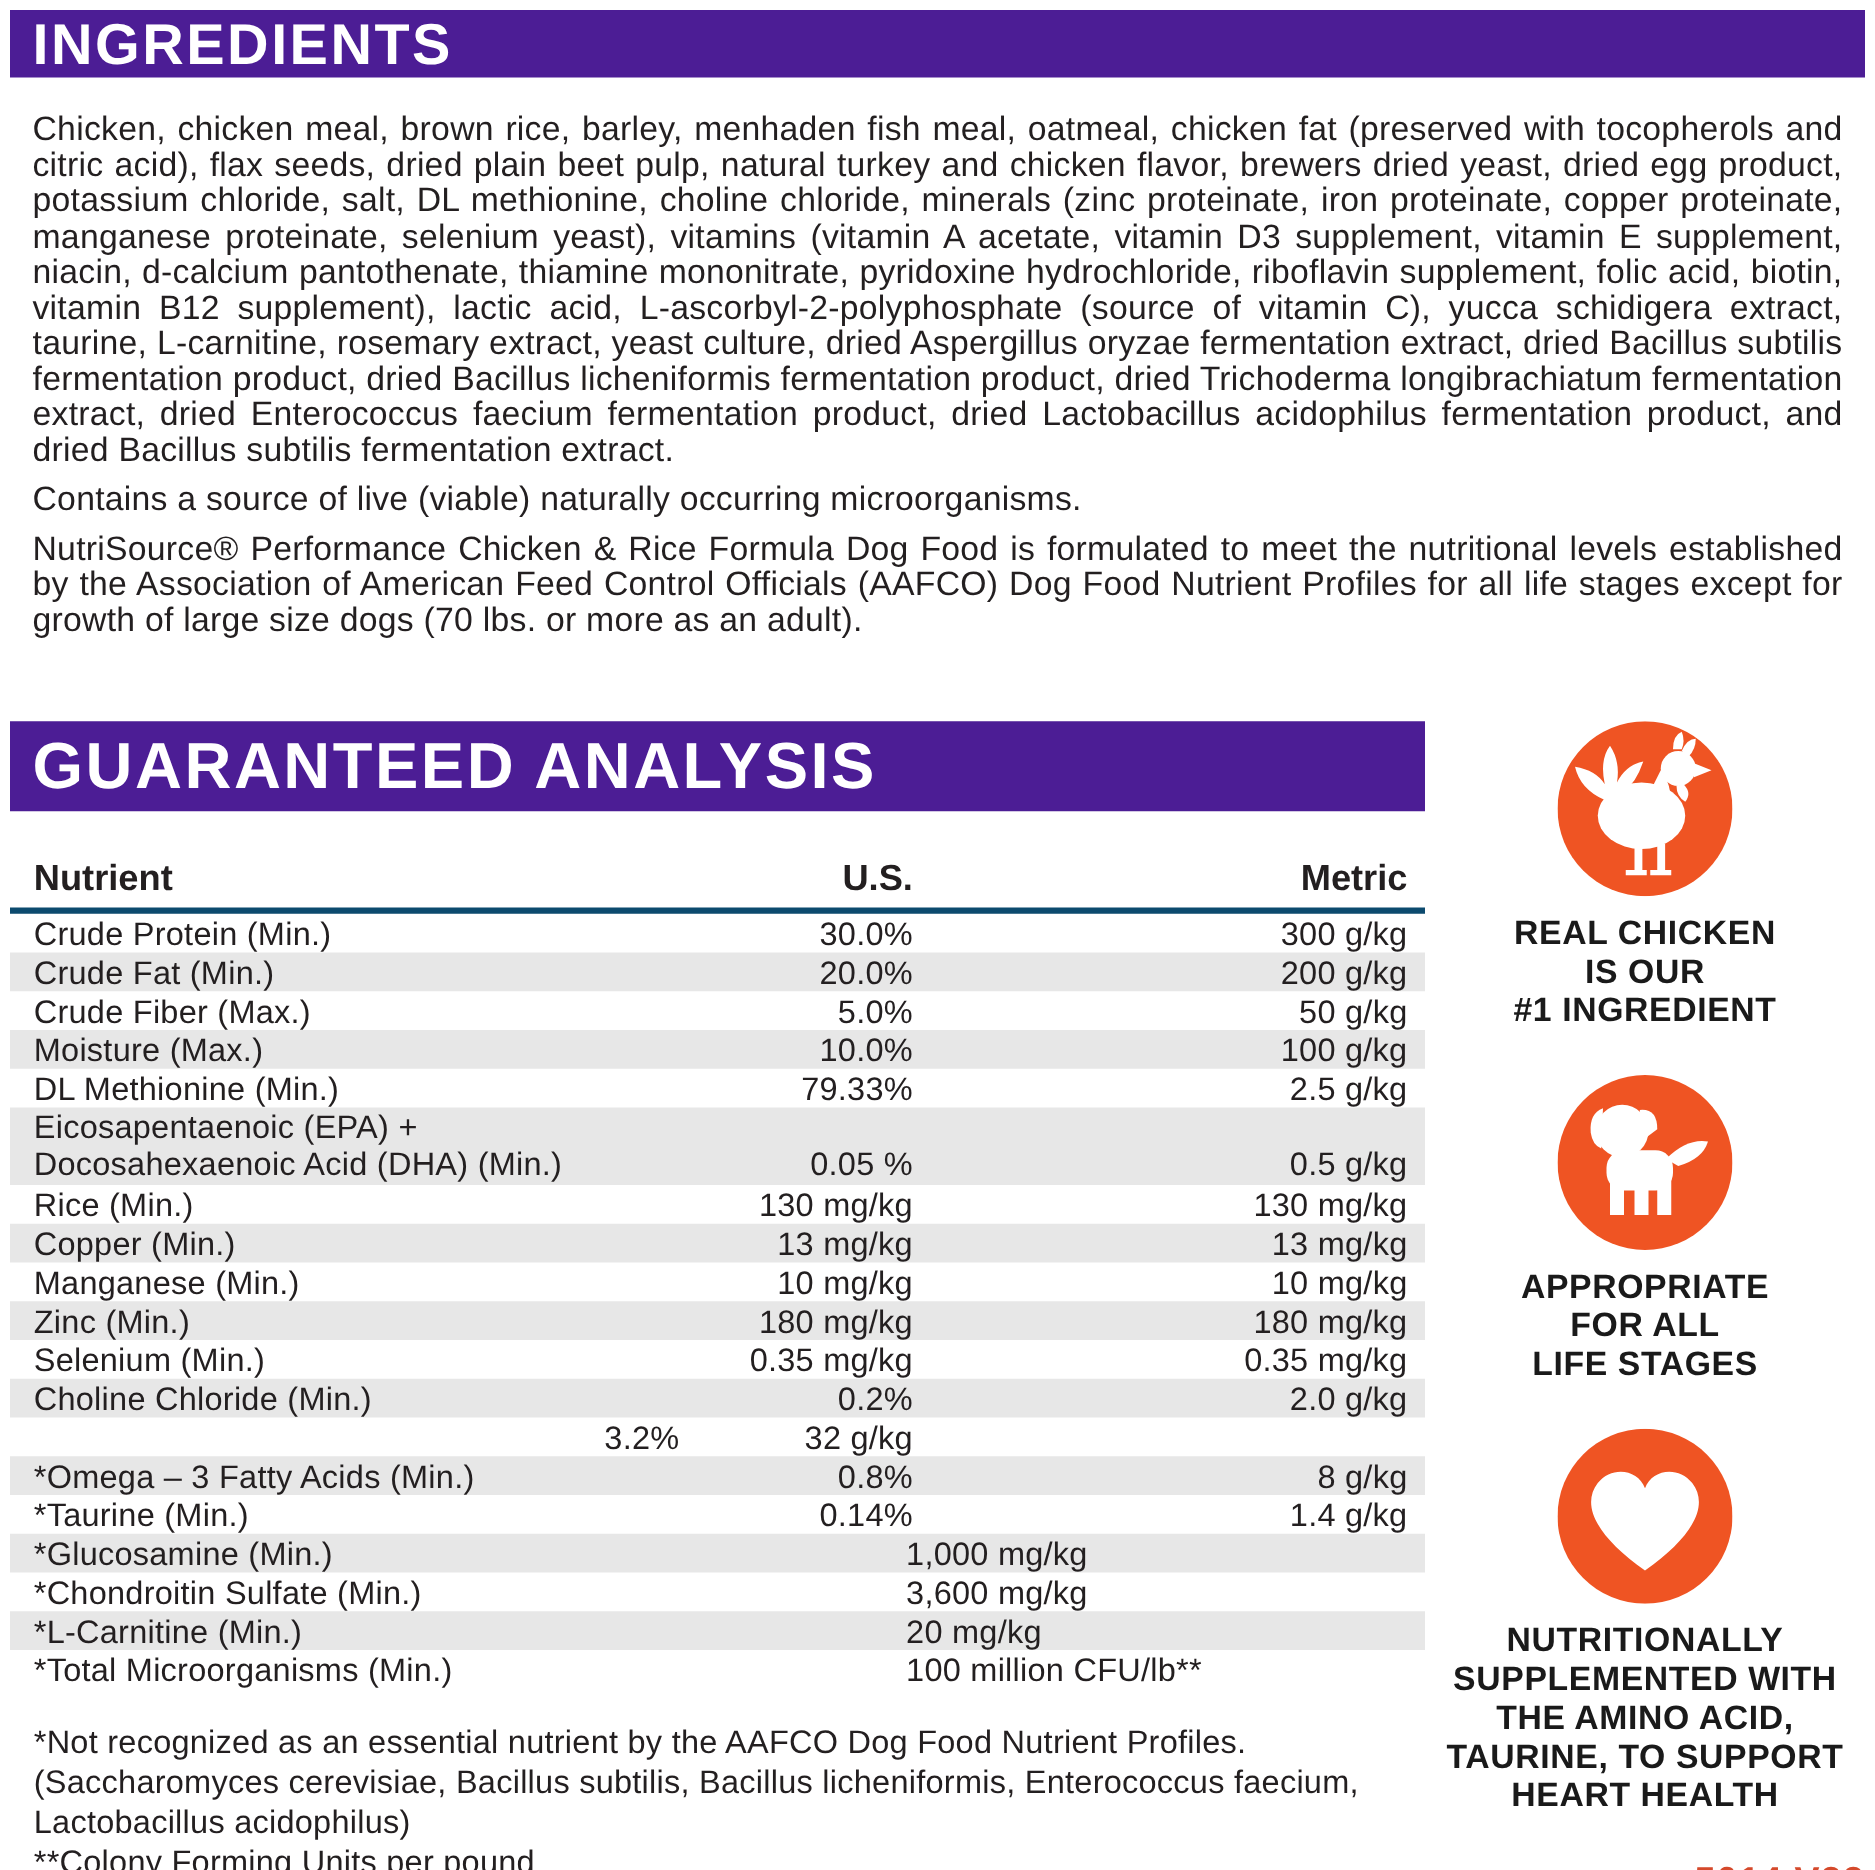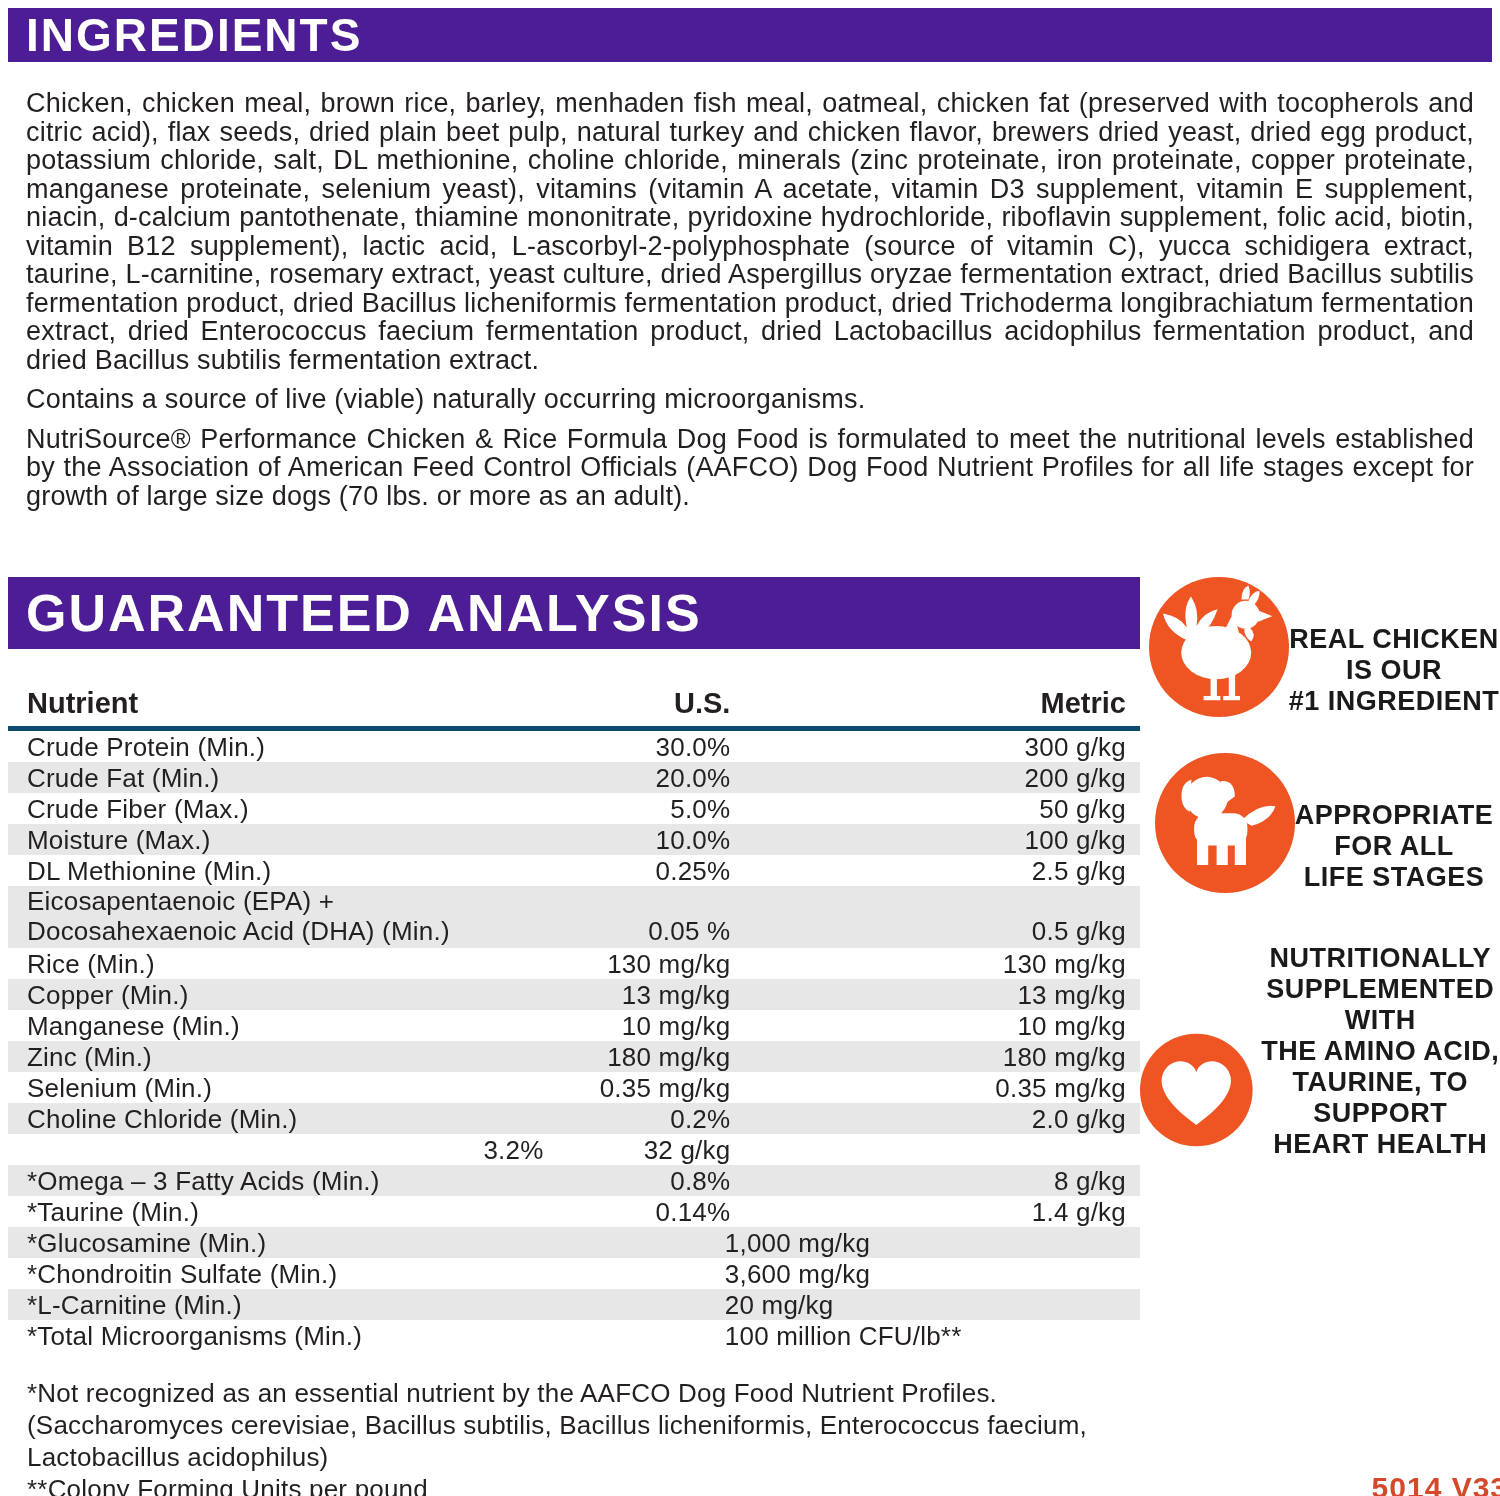--- a/index.html
+++ b/index.html
@@ -35,21 +35,21 @@
   .trow.tall { align-items:end; padding-bottom:2px; }
   #ga-rows .trow:nth-child(even) { background:#e7e7e7; }
   .cell.nutrient { white-space:pre-line; }
   .cell.us, .cell.metric { text-align:right; }
   .cell.combined-val { }
   .footnotes { margin-top:26px; padding-left:19px; }
   .footnotes p { margin:0; font-size:26px; line-height:32px; white-space:pre-line; letter-spacing:0.2px; }
   .ga-right {
     flex:1; display:flex; flex-direction:column; align-items:center; padding-top:0;
   }
-  .badge { display:flex; align-items:flex-end; margin-bottom:36px; }
+  .badge { display:flex; flex-direction:column; align-items:center; margin-bottom:36px; }
   .badge svg.circle { width:140px; height:140px; display:block; }
   .badge .label {
     margin-top:14px; font-weight:bold; font-size:27px; line-height:31px;
     text-align:center; white-space:pre-line; letter-spacing:0.5px; color:#1a1a1a;
   }
   .product-code {
     margin-top:auto; align-self:flex-end; font-weight:bold; font-size:30px;
     color:#d5492b; letter-spacing:1px;
   }
 </style>
@@ -92,21 +92,21 @@
           <div class="cell us">5.0%</div>
           <div class="cell metric">50 g/kg</div>
         </div>
         <div class="trow">
           <div class="cell nutrient">Moisture (Max.)</div>
           <div class="cell us">10.0%</div>
           <div class="cell metric">100 g/kg</div>
         </div>
         <div class="trow">
           <div class="cell nutrient">DL Methionine (Min.)</div>
-          <div class="cell us">0.25%</div>
+          <div class="cell us">79.33%</div>
           <div class="cell metric">2.5 g/kg</div>
         </div>
         <div class="trow tall">
           <div class="cell nutrient">Eicosapentaenoic (EPA) +
 Docosahexaenoic Acid (DHA) (Min.)</div>
           <div class="cell us">0.05 %</div>
           <div class="cell metric">0.5 g/kg</div>
         </div>
         <div class="trow">
           <div class="cell nutrient">Rice (Min.)</div>

